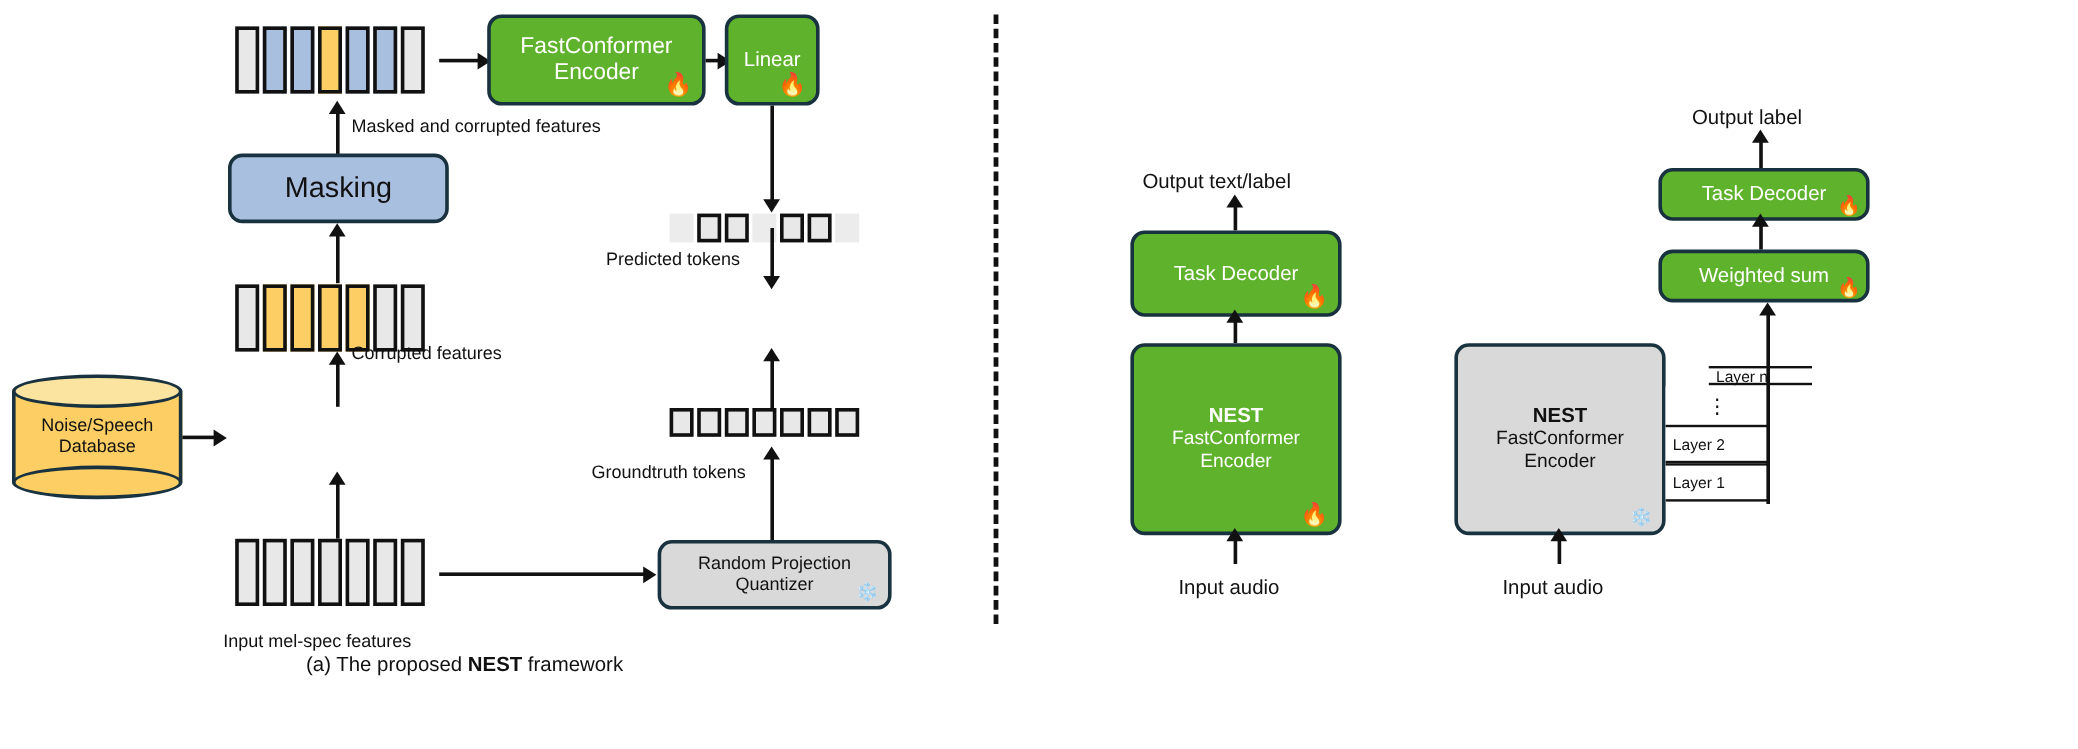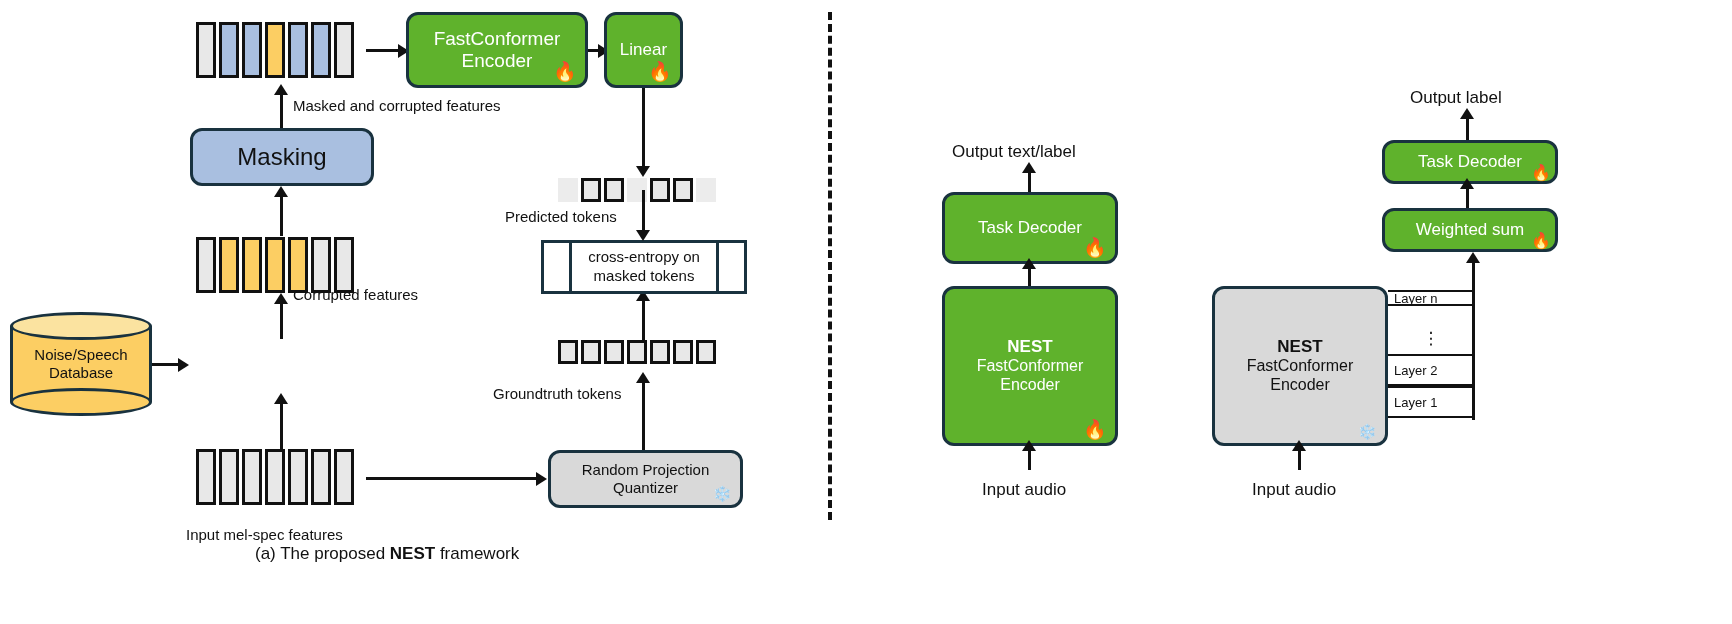--- a/index.html
+++ b/index.html
@@ -264,28 +264,20 @@
     <div class="tok" style="width:20px;height:24px;"></div>
     <div class="tok" style="width:20px;height:24px;"></div>
     <div class="tok" style="width:20px;height:24px;"></div>
   </div>
 
   <div class="lbl" style="left:493px; top:385px;">Groundtruth tokens</div>
 
   <div class="ln vln" style="left:642px; top:296px; height:46px;"></div>
   <div class="arrowhead ah-up" style="left:636px; top:290px;"></div>
 
-  <div class="celoss" style="left:541px; top:240px; width:206px; height:54px;">
-    <div class="pad"></div>
-    <div class="cetext">
-      <span>cross-entropy on</span>
-      <span>masked tokens</span>
-    </div>
-    <div class="padr"></div>
-  </div>
 
   <div class="tokrow" style="left:558px; top:178px;">
     <div class="tok ghost" style="width:20px;height:24px;"></div>
     <div class="tok" style="width:20px;height:24px;"></div>
     <div class="tok" style="width:20px;height:24px;"></div>
     <div class="tok ghost" style="width:20px;height:24px;"></div>
     <div class="tok" style="width:20px;height:24px;"></div>
     <div class="tok" style="width:20px;height:24px;"></div>
     <div class="tok ghost" style="width:20px;height:24px;"></div>
   </div>
@@ -345,21 +337,21 @@
   </div>
 
   <div class="rbox gray" style="left:1212px; top:286px; width:176px; height:160px; font-size:16px;">
     <span style="font-weight:bold; font-size:17px;">NEST</span>
     <span>FastConformer</span>
     <span>Encoder</span>
     <span class="snow" style="font-size:15px;">❄️</span>
   </div>
 
   <div class="layerstack" style="left:1388px; top:290px; width:86px; height:128px;">
-    <div class="lrow" style="top:0px; height:16px;">Layer n</div>
+    <div class="lrow" style="top:15px; height:16px;margin-left:36px;">Layer n</div>
     <div class="dots" style="top:32px; height:32px;">⋮</div>
     <div class="lrow" style="top:64px; height:32px;">Layer 2</div>
     <div class="lrow" style="top:96px; height:32px;">Layer 1</div>
   </div>
 
   <div class="ln vln" style="left:1472px; top:258px; height:162px;"></div>
   <div class="arrowhead ah-up" style="left:1466px; top:252px;"></div>
 
   <div class="ln vln" style="left:1298px; top:446px; height:24px;"></div>
   <div class="arrowhead ah-up" style="left:1292px; top:440px;"></div>

